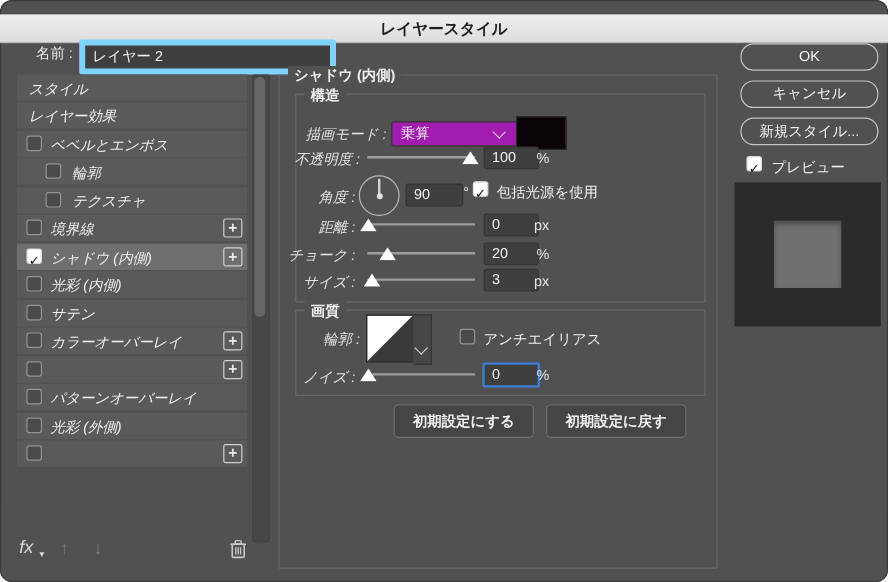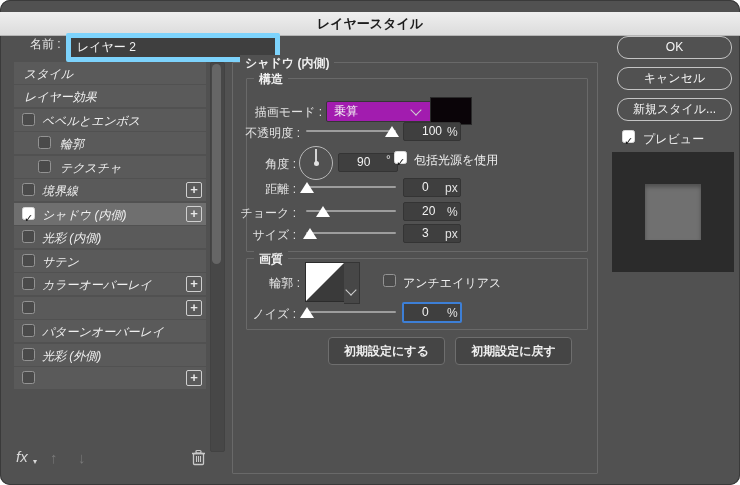--- a/index.html
+++ b/index.html
@@ -29,23 +29,23 @@
   .scroll-thumb{position:absolute;left:1px;top:1px;width:9px;height:200px;background:#666666;border-radius:5px;}
   
   .fx-label{position:absolute;left:16px;top:448px;font-size:15px;font-style:italic;color:#d8d8d8;}
   .fx-caret{position:absolute;left:33px;top:457px;font-size:8px;color:#d8d8d8;}
   .arrow-btn{position:absolute;top:449px;font-size:15px;font-weight:700;color:#787878;}
   .trash-btn{position:absolute;left:191px;top:449px;}
   
   .panel-box{position:absolute;border:1px solid #696969;border-radius:1px;}
   .box-label{position:absolute;background:#515151;padding:0 5px;font-size:12px;font-weight:700;color:#f0f0f0;white-space:nowrap;}
   
-  .ctl-label{position:absolute;width:160px;text-align:right;font-size:12px;color:#e3e3e3;white-space:nowrap;}
+  .ctl-label{position:absolute;width:160px;text-align:right;font-size:12px;color:#e3e3e3;white-space:nowrap;font-style:italic;}
   .unit{position:absolute;font-size:12px;color:#e3e3e3;}
-  .valbox{position:absolute;width:38px;height:17px;background:#3f3f3f;border:1px solid #343434;border-radius:2px;color:#f2f2f2;font-size:12px;line-height:17px;padding-left:18px;}
+  .valbox{position:absolute;width:38px;height:17px;background:#3f3f3f;border:1px solid #343434;border-radius:2px;color:#f2f2f2;font-size:12px;line-height:17px;padding-left:6px;}
   .valbox.focused{border:2px solid #3d7fd6;margin:-1px;}
   .slider-track{position:absolute;width:90px;height:2px;background:#9d9d9d;border-radius:1px;}
   .slider-thumb{position:absolute;width:14px;height:11px;background:#ffffff;clip-path:polygon(50% 0,100% 100%,0 100%);}
   
   .dropdown{position:absolute;left:326px;top:101px;width:100px;height:19px;background:#a21caf;border:1px solid #353535;border-radius:2px;color:#f2f2f2;font-size:12px;line-height:19px;padding-left:7px;}
   .chev{position:absolute;width:7px;height:7px;border-right:1.5px solid #d0d0d0;border-bottom:1.5px solid #d0d0d0;transform:rotate(45deg);}
   .swatch{position:absolute;left:430px;top:97px;width:40px;height:26px;background:#0a0408;border:1px solid #2a2a2a;}
   
   .dial{position:absolute;left:299px;top:146px;width:32px;height:32px;border:1.5px solid #b8b8b8;border-radius:50%;}
   .dial-needle{position:absolute;left:15px;top:2px;width:2px;height:13px;background:#d4d4d4;}

